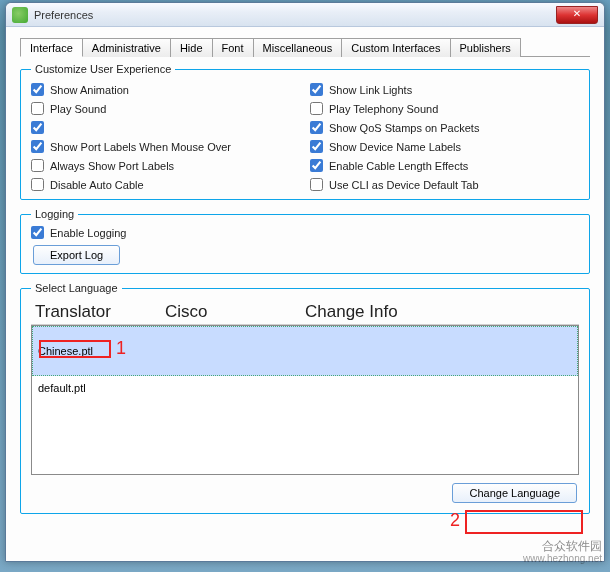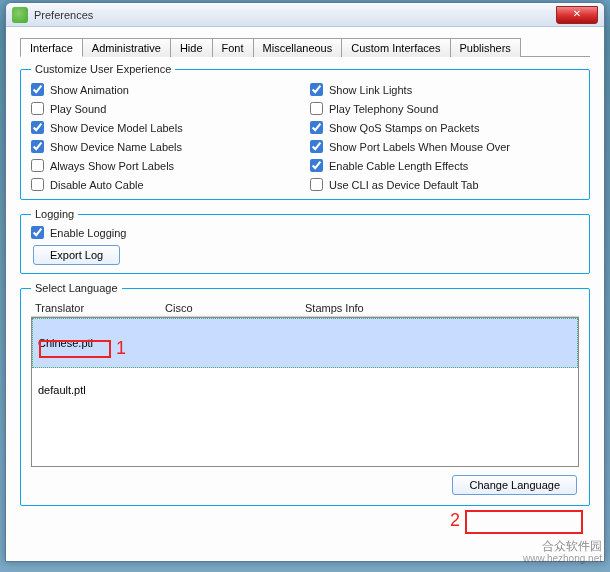--- a/index.html
+++ b/index.html
@@ -115,35 +115,35 @@
     border: 1px solid #6a9ed8;
     background: linear-gradient(180deg,#fefefe,#e8f0fb);
     border-radius: 3px;
     font-size: 11px;
     cursor: pointer;
   }
   .export-row { padding: 6px 0 0 2px; }
   .lang-header {
     display: grid;
     grid-template-columns: 130px 140px 140px 1fr;
-    font-size: 11px;
+    font-size: 17px;
     color: #222;
     padding: 2px 4px;
     border-bottom: 1px solid #d0d0d0;
   }
   .lang-list {
     border: 1px solid #8a8a8a;
     height: 150px;
     background: #fff;
     overflow: auto;
     position: relative;
   }
   .lang-row {
     font-size: 11px;
-    padding: 16px 6px;
+    padding: 6px 6px;
     white-space: nowrap;
   }
   .lang-row.sel {
     background: #c8dcff;
     border: 1px dotted #4a7;
     padding: 18px 5px;
   }
   .redbox {
     position: absolute;
     border: 2px solid #e22;
@@ -209,33 +209,32 @@
         <label class="chk">
             <input type="checkbox" style="">
             <span>Play Sound</span>
           </label>
         <label class="chk">
             <input type="checkbox" style="">
             <span>Play Telephony Sound</span>
           </label>
         <label class="chk">
             <input type="checkbox" checked="" style="">
-            <span>Show Device Model Labels</span>
           </label>
         <label class="chk">
             <input type="checkbox" checked="" style="">
             <span>Show QoS Stamps on Packets</span>
           </label>
         <label class="chk">
             <input type="checkbox" checked="" style="">
+            <span>Show Port Labels When Mouse Over</span>
+          </label>
+        <label class="chk">
+            <input type="checkbox" checked="" style="">
             <span>Show Device Name Labels</span>
-          </label>
-        <label class="chk">
-            <input type="checkbox" checked="" style="">
-            <span>Show Port Labels When Mouse Over</span>
           </label>
         <label class="chk">
             <input type="checkbox" style="">
             <span>Always Show Port Labels</span>
           </label>
         <label class="chk">
             <input type="checkbox" checked="" style="">
             <span>Enable Cable Length Effects</span>
           </label>
         <label class="chk">
@@ -258,21 +257,21 @@
       <div class="export-row">
         <span class="btn">Export Log</span>
       </div>
     </fieldset>
 
     <fieldset style="padding-bottom:10px;">
       <legend>Select Language</legend>
       <div class="lang-header">
         <span>Translator</span>
         <span>Cisco</span>
-        <span>Stamps Info</span>
+        <span>Change Info</span>
       </div>
       <div class="lang-list">
         <div class="lang-row sel">Chinese.ptl</div>
         <div class="lang-row">default.ptl</div>
       </div>
       <div class="bottom-row">
         <span class="btn">Change Language</span>
       </div>
     </fieldset>
 

